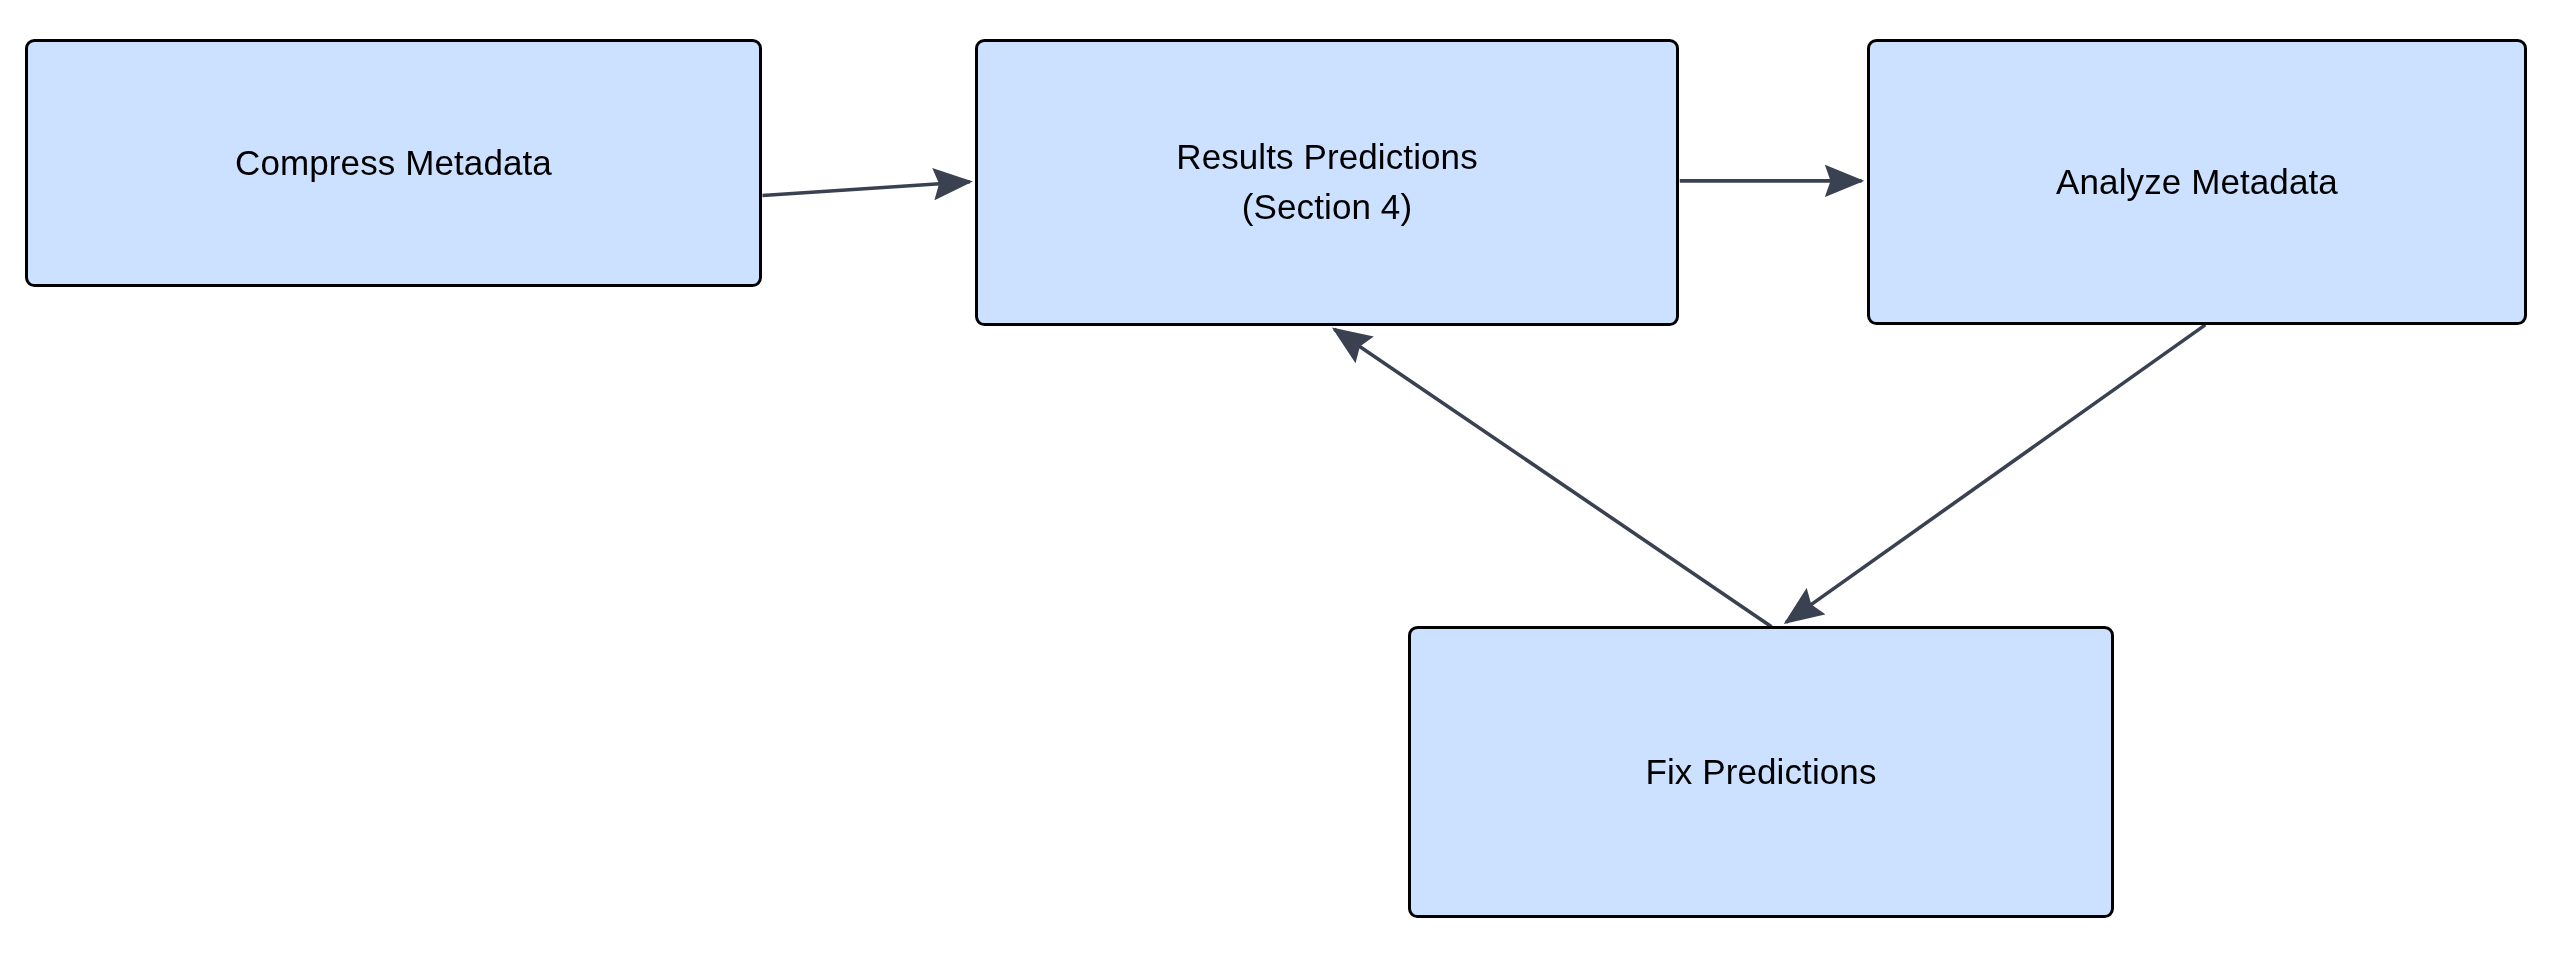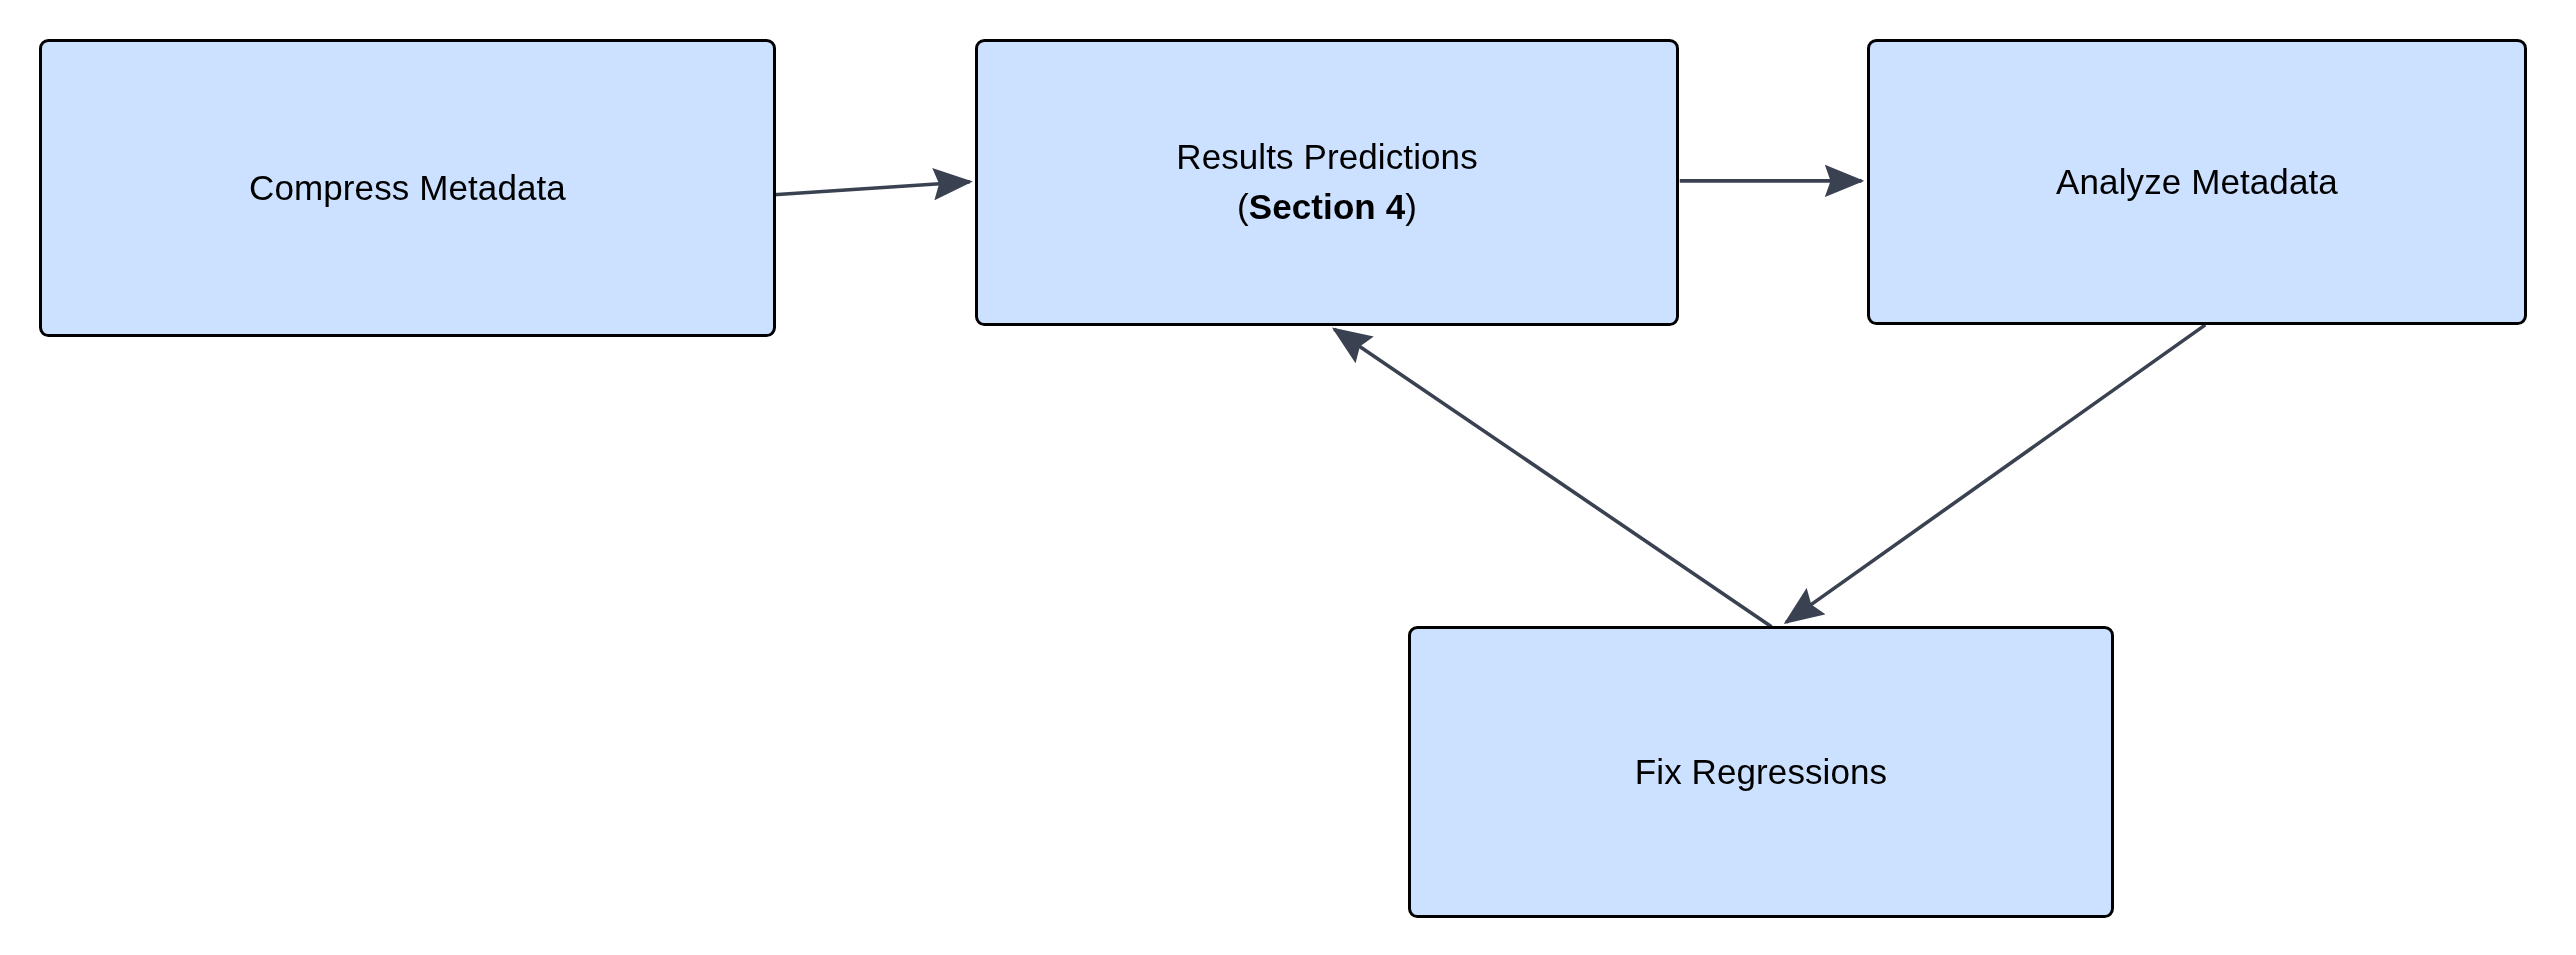--- a/index.html
+++ b/index.html
@@ -43,24 +43,24 @@
     line-height: 1.22;
     font-weight: 400;
     letter-spacing: 0.1px;
     padding: 0 12px;
   }
   .node-label .line2 {
     display: block;
     margin-top: 6.9px;
   }
   .node-label b {
-    font-weight: 700;
+    font-weight: 400;
     margin-top: 25px;
   }
-  #node-compress-metadata { left: 39px;   top: 39px;  width: 737px; height: 298px; }
+  #node-compress-metadata { left: 25px;   top: 39px;  width: 737px; height: 248px; }
   #node-evaluate-predictions { left: 975px; top: 39px;  width: 704px; height: 287px; }
   #node-analyze-results { left: 1867px; top: 39px;  width: 660px; height: 286px; }
   #node-fix-regressions { left: 1408px; top: 626px; width: 706px; height: 292px; }
 </style>
 </head>
 <body>
 
 <div id="canvas">
 
   <svg id="edge-layer" viewBox="0 0 3004 1114" width="2576" height="955" xmlns="http://www.w3.org/2000/svg">
@@ -101,18 +101,18 @@
   </div>
 
   <div class="node" id="node-analyze-results">
     <div class="node-label">
       <span>Analyze Metadata</span>
     </div>
   </div>
 
   <div class="node" id="node-fix-regressions">
     <div class="node-label">
-      <span>Fix Regressions</span>
+      <span>Fix Predictions</span>
     </div>
   </div>
 
 </div>
 
 
 </body></html>

